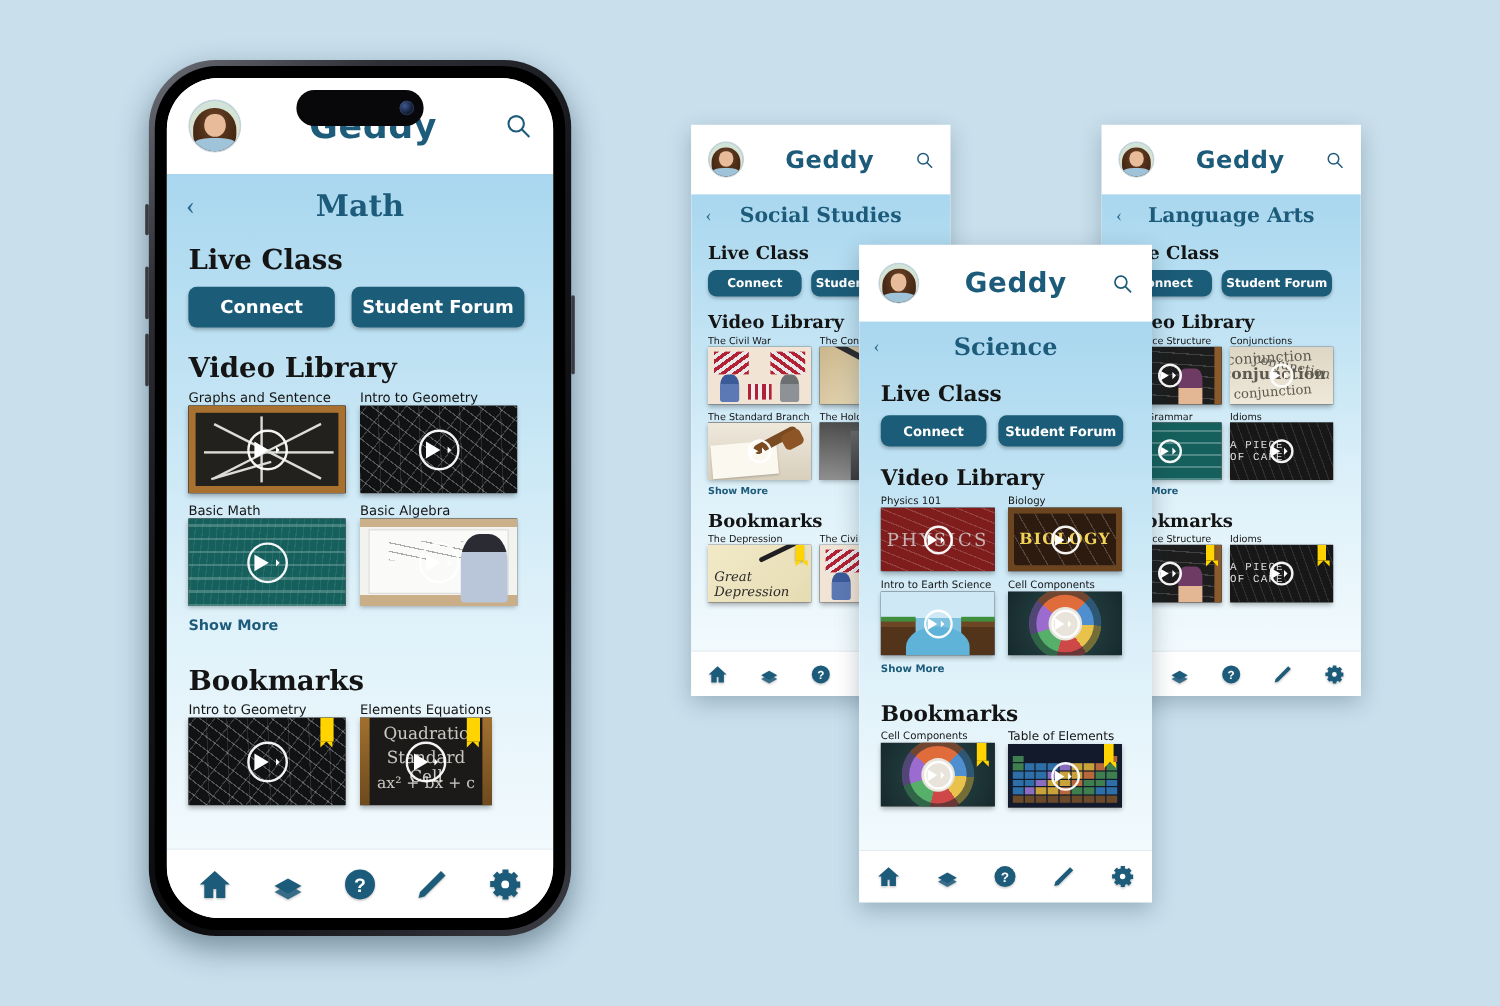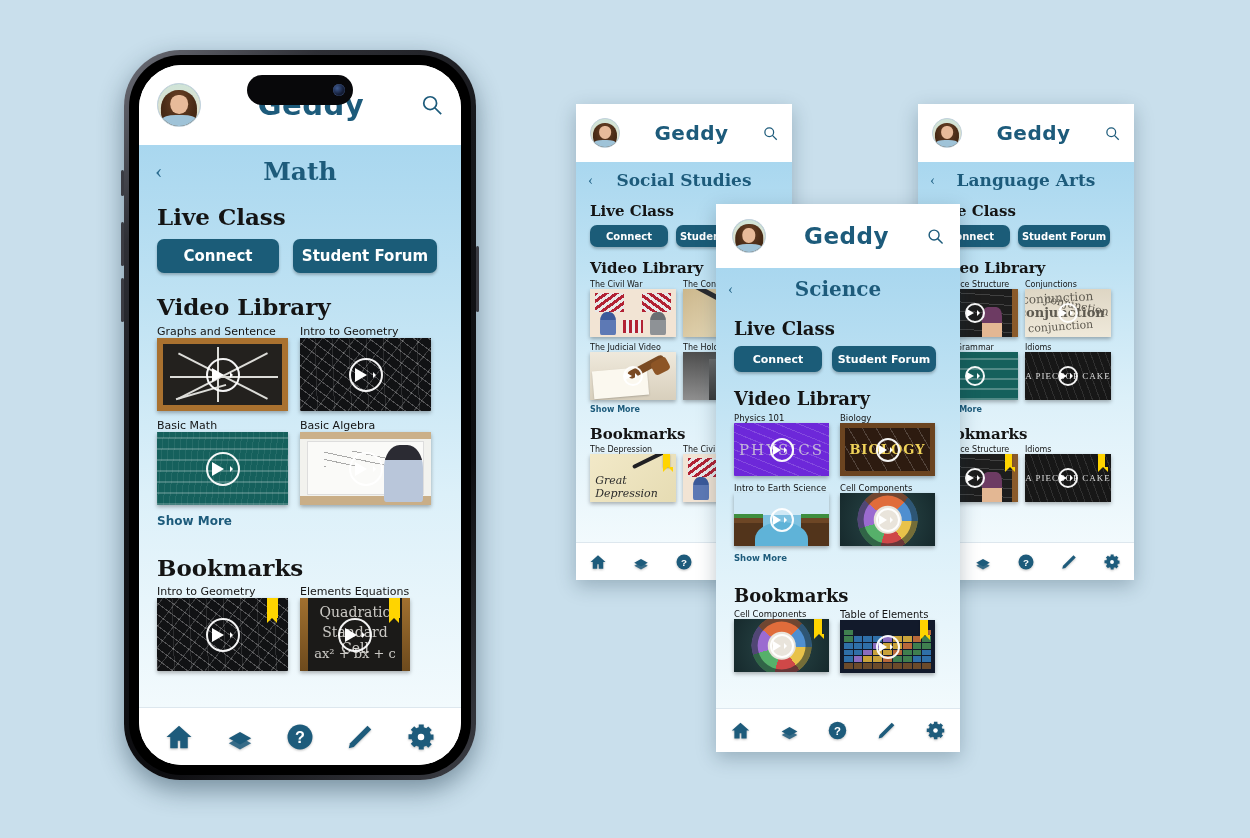--- a/index.html
+++ b/index.html
@@ -327,21 +327,21 @@
   .art-gavel .g { position: absolute; right: 12%; top: 22%; width: 46%; height: 16%; background: #7a4a22; border-radius: 4px; transform: rotate(-28deg); }
   .art-gavel .h { position: absolute; right: 8%; top: 14%; width: 20%; height: 30%; background: #8d5526; border-radius: 4px; transform: rotate(-28deg); }
   .art-gavel .pap { position: absolute; left: 4%; bottom: 6%; width: 64%; height: 58%; background: #fbf8ef; transform: rotate(-5deg); box-shadow: 0 1px 2px rgba(0,0,0,.2); }
 
   .art-holo { background: linear-gradient(#4d4d4d,#8f8f8f); }
   .art-holo .tower { position: absolute; left: 30%; bottom: 0; width: 26%; height: 86%; background: linear-gradient(#6a6a6a,#3a3a3a); }
   .art-depress { background: linear-gradient(135deg,#f2e9c8 0%, #e6dcb3 100%); }
   .art-depress .pen { position: absolute; right: 8%; top: 6%; width: 44%; height: 9%; background: #1f1f22; transform: rotate(-26deg); border-radius: 2px; }
   .art-depress .t { position: absolute; left: 6%; top: 42%; color: #2b2b2b; font-family: "DejaVu Serif", serif; font-style: italic; }
 
-  .art-physics { background: #6d28d9; }
+  .art-physics { background: #7f1d1d; }
   .art-physics::before {
     content: ""; position: absolute; inset: 0;
     background: repeating-linear-gradient(22deg, rgba(255,255,255,.16) 0 1px, transparent 1px 8px);
   }
   .art-physics .t { position: absolute; inset: 0; display: flex; align-items: center; justify-content: center; color: #d8d8d8; font-family: "DejaVu Serif", serif; letter-spacing: 2px; opacity: .8; }
   .art-bio { background: #2d1b10; border: 5px solid #6b4420; }
   .art-bio .t { position: absolute; inset: 0; display: flex; align-items: center; justify-content: center; color: #f0d35a; font-family: "DejaVu Serif", serif; font-weight: bold; letter-spacing: 1px; }
   .art-bio::before {
     content: ""; position: absolute; inset: 0;
     background: repeating-linear-gradient(60deg, rgba(255,255,255,.18) 0 1px, transparent 1px 12px);
@@ -374,23 +374,23 @@
   .art-sentence { background: #1d1d1d; border-left: 6px solid #8a5a2a; border-right: 6px solid #8a5a2a; }
   .art-sentence::before { content: ""; position: absolute; inset: 0; background: repeating-linear-gradient(4deg, rgba(255,255,255,.16) 0 1px, transparent 1px 9px); }
   .art-sentence .arm { position: absolute; right: 14%; bottom: 0; width: 26%; height: 62%; background: linear-gradient(#6d3b63 0 55%, #e3b793 55% 100%); border-radius: 30% 30% 0 0; }
   .art-conj { background: linear-gradient(#ded6c4,#efe9da); }
   .art-conj span {
     position: absolute; color: #5e5a50; font-family: "DejaVu Serif", serif; white-space: nowrap;
   }
   .art-idiom { background: #171717; }
   .art-idiom::before { content: ""; position: absolute; inset: 0; background: repeating-linear-gradient(70deg, rgba(255,255,255,.10) 0 1px, transparent 1px 7px); }
   .art-idiom .t {
-    position: absolute; inset: 0; display: flex; 
-    align-items: center; justify-content: center;
-    color: #dedede; font-family: Liberation Serif, serif; letter-spacing: 1px; line-height: 1.15;
+    position: absolute; inset: 0; display: flex; flex-direction: column;
+    align-items: flex-start; justify-content: center;
+    color: #dedede; font-family: Liberation Mono, monospace; letter-spacing: 1px; line-height: 1.15;
   }
   .art-greenboard { background: #15605c; }
   .art-greenboard::before {
     content: ""; position: absolute; inset: 0;
     background: repeating-linear-gradient(0deg, rgba(255,255,255,.26) 0 2px, transparent 2px 10px);
   }
 </style>
 </head>
 <body>
 
@@ -442,21 +442,21 @@
           <div class="tile">
             <div class="tile-label" style="font-size:8px;width:86px">The Constitution</div>
             <div class="thumb" style="width:86px;height:48px">
               <div class="art art-constitution">
                   <div class="quill"></div>
                 </div>
             </div>
           </div>
 
           <div class="tile">
-            <div class="tile-label" style="font-size:8px;width:86px">The Judicial Video</div>
+            <div class="tile-label" style="font-size:8px;width:86px">The Standard Branch</div>
             <div class="thumb" style="width:86px;height:48px">
               <div class="art art-gavel">
                   <div class="pap"></div>
                   <div class="g"></div>
                   <div class="h"></div>
                 </div>
               <div class="play" style="width:20px;height:20px">
                   <i style="border-width:4px 0 4px 7px;display:block;border-style:solid;border-color:transparent transparent transparent #fff;"></i>
                 </div>
             </div>

